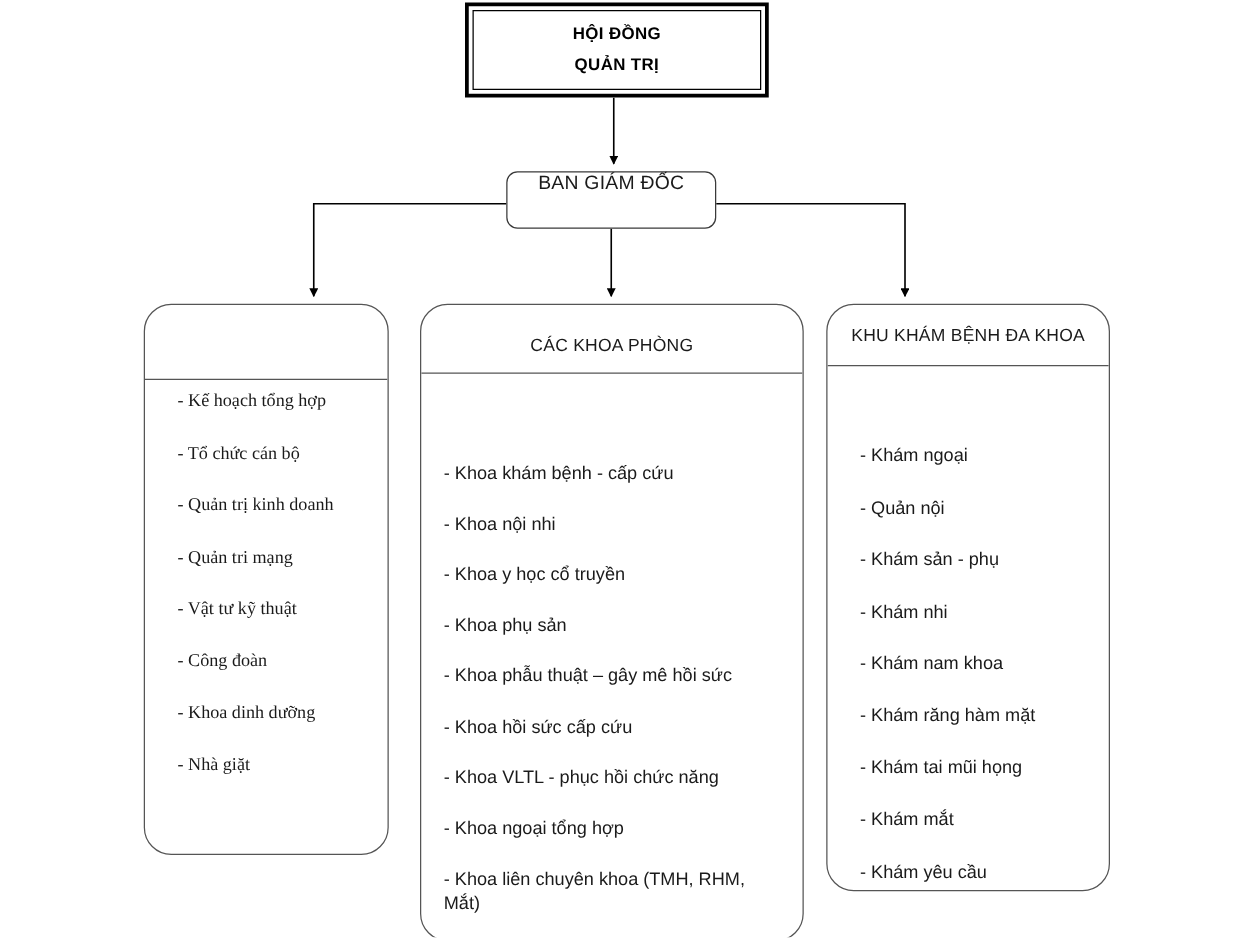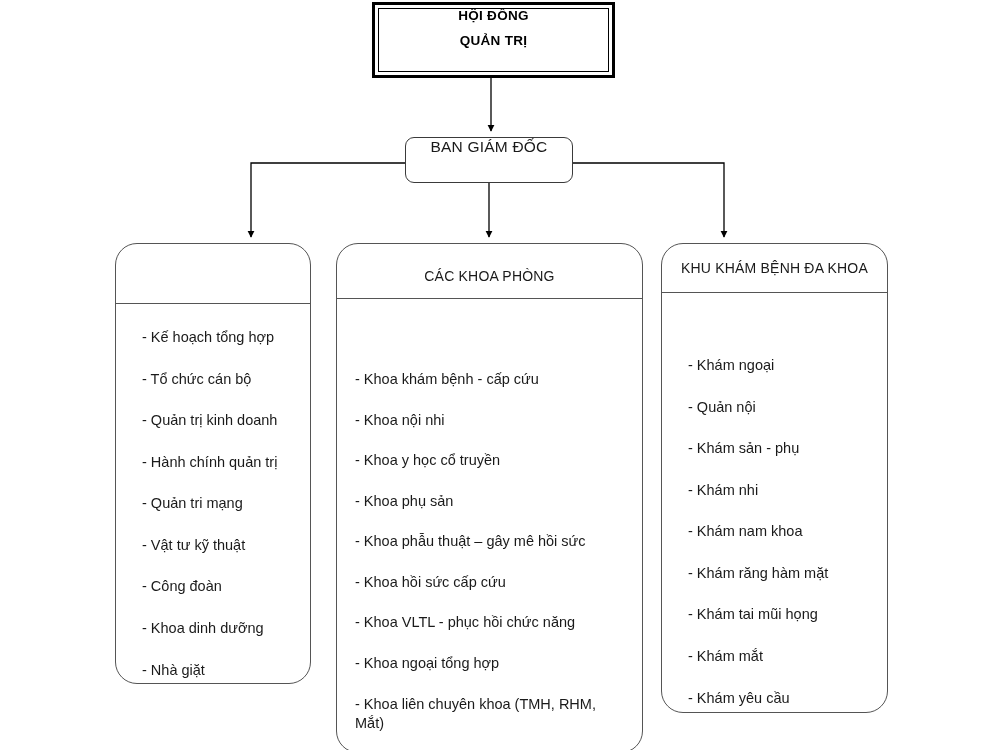--- a/index.html
+++ b/index.html
@@ -43,20 +43,21 @@
     left: 3px;
     top: 3px;
     right: 3px;
     bottom: 3px;
     border: 1px solid #000000;
     box-sizing: border-box;
     background: #ffffff;
     display: flex;
     flex-direction: column;
     align-items: center;
+    justify-content: center;
   }
   .board-line {
     font-size: 13.5px;
     font-weight: bold;
     letter-spacing: 0.3px;
     line-height: 1.1;
     color: #000000;
     white-space: nowrap;
   }
   .board-line.second { margin-top: 10px; }
@@ -120,21 +121,21 @@
   .col-item {
     font-size: 14.5px;
     line-height: 1.35;
     color: #1a1a1a;
   }
 
   
   #box-left { left: 115px; top: 243px; width: 196px; height: 441px; }
   #box-left .col-head { top: 16px; }
   #box-left .col-divider { top: 59px; }
-  #box-left .col-items { top: 84px; padding: 0 0 0 26px; }
+  #box-left .col-items { top: 68px; padding: 0 0 0 26px; font-family: Liberation Serif, serif; }
   #box-left .col-item { margin-bottom: 22px; }
 
   
   #box-mid { left: 336px; top: 243px; width: 307px; height: 510px; }
   #box-mid .col-head { top: 22px; }
   #box-mid .col-divider { top: 54px; }
   #box-mid .col-items { top: 126px; padding: 0 14px 0 18px; }
   #box-mid .col-item { margin-bottom: 21px; }
 
   
@@ -175,21 +176,20 @@
   <div class="director-box">
     <span class="director-label">BAN GIÁM ĐỐC</span>
   </div>
 
   <div class="col-box" id="box-left">
     <div class="col-divider"></div>
     <div class="col-items">
       <div class="col-item">- Kế hoạch tổng hợp</div>
       <div class="col-item">- Tổ chức cán bộ</div>
       <div class="col-item">- Quản trị kinh doanh</div>
-      <div class="col-item">- Hành chính quản trị</div>
       <div class="col-item">- Quản tri mạng</div>
       <div class="col-item">- Vật tư kỹ thuật</div>
       <div class="col-item">- Công đoàn</div>
       <div class="col-item">- Khoa dinh dưỡng</div>
       <div class="col-item">- Nhà giặt</div>
     </div>
   </div>
 
   <div class="col-box" id="box-mid">
     <div class="col-head">CÁC KHOA PHÒNG</div>

